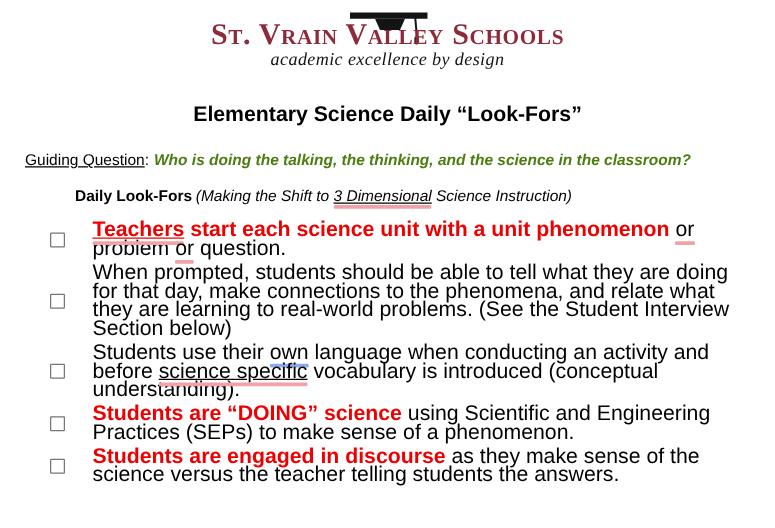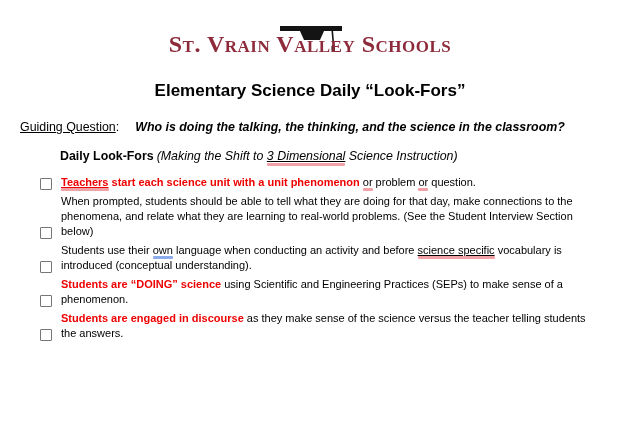--- a/index.html
+++ b/index.html
@@ -3,21 +3,21 @@
 <meta charset="utf-8">
 <style>
   html,body{margin:0;padding:0;}
   body{
     width:620px;height:422px;overflow:hidden;background:#ffffff;
     font-family:"Liberation Sans", sans-serif;color:#000;
   }
   .page{width:620px;height:422px;position:relative;}
 
   
-  .logo{width:100%;text-align:center;padding-top:22px;}
+  .logo{width:100%;text-align:center;padding-top:6px;}
   .logo-inner{position:relative;display:inline-block;padding-top:10px;}
   .cap{position:absolute;top:-3px;left:50%;margin-left:-34px;}
   .logo-name{
     font-family:"Liberation Serif", serif;
     font-variant:small-caps;font-weight:700;font-size:24px;line-height:24px;
     color:#8E2B3B;letter-spacing:0.5px;position:relative;
   }
   .logo-tagline{
     font-family:"Liberation Serif", serif;font-style:italic;
     font-size:14.5px;line-height:17px;color:#141414;margin-top:0px;letter-spacing:0.3px;
@@ -25,32 +25,32 @@
 
   
   .doc-title{
     margin:25px 0 0 0;text-align:center;
     font-size:17px;font-weight:bold;line-height:20px;
   }
 
   
   .guiding{margin:18px 20px 0 20px;font-size:12.4px;line-height:16px;}
   .gq-label{text-decoration:underline;}
-  .gq-text{font-weight:bold;font-style:italic;color:#000000;margin-left:16px;}
+  .gq-text{font-weight:bold;font-style:italic;color:#4d7c0f;margin-left:4px;}
 
   
   .section-heading{margin:13px 20px 0 20px;font-size:12.4px;line-height:16px;}
   .section-heading strong{margin-right:3px;padding-left:40px;}
   .section-heading em{font-style:italic;}
 
   
   ul.checklist{list-style:none;margin:11px 20px 0 40px;padding:0;}
   ul.checklist li{
-    display:flex;align-items:flex-end;gap:9px;
-    margin-bottom:4px;font-size:11px;line-height:15px;
+    display:flex;align-items:center;gap:22px;
+    margin-bottom:4px;font-size:17px;line-height:15px;
   }
   .checkbox{
     width:10px;height:10px;border:1.5px solid #767676;border-radius:1px;
     flex-shrink:0;margin-top:1.5px;background:#fff;
   }
   .item-text{max-width:540px;}
 
   
   .b{font-weight:bold;}
   .red{color:#EE0000;}
@@ -69,20 +69,21 @@
 
   <header class="logo">
     <div class="logo-inner">
       <svg class="cap" viewBox="0 0 72 38" width="72" height="38" aria-hidden="true">
         <rect x="4" y="7" width="62" height="5" fill="#141414"></rect>
         <polygon points="24,12 48,12 44,21 28,21" fill="#141414"></polygon>
         <path d="M56 9 L57.5 26" stroke="#141414" stroke-width="1.6" fill="none"></path>
         <rect x="55.5" y="26" width="3.5" height="6.5" rx="1.6" fill="#141414"></rect>
       </svg>
       <div class="logo-name">St. Vrain Valley Schools</div>
+      <div class="logo-tagline">academic excellence by design</div>
     </div>
   </header>
 
   <h1 class="doc-title">Elementary Science Daily “Look-Fors”</h1>
 
   <p class="guiding"><span class="gq-label">Guiding Question</span><span>:</span><span class="gq-text">Who is doing the talking, the thinking, and the science in the classroom?</span></p>
 
   <p class="section-heading"><strong>Daily Look-Fors</strong><em id="heading-italic"><span>(Making the Shift to </span><span class="u mark-pink">3 Dimensional</span><span> Science Instruction)</span></em></p>
 
   <ul class="checklist" id="checklist">

